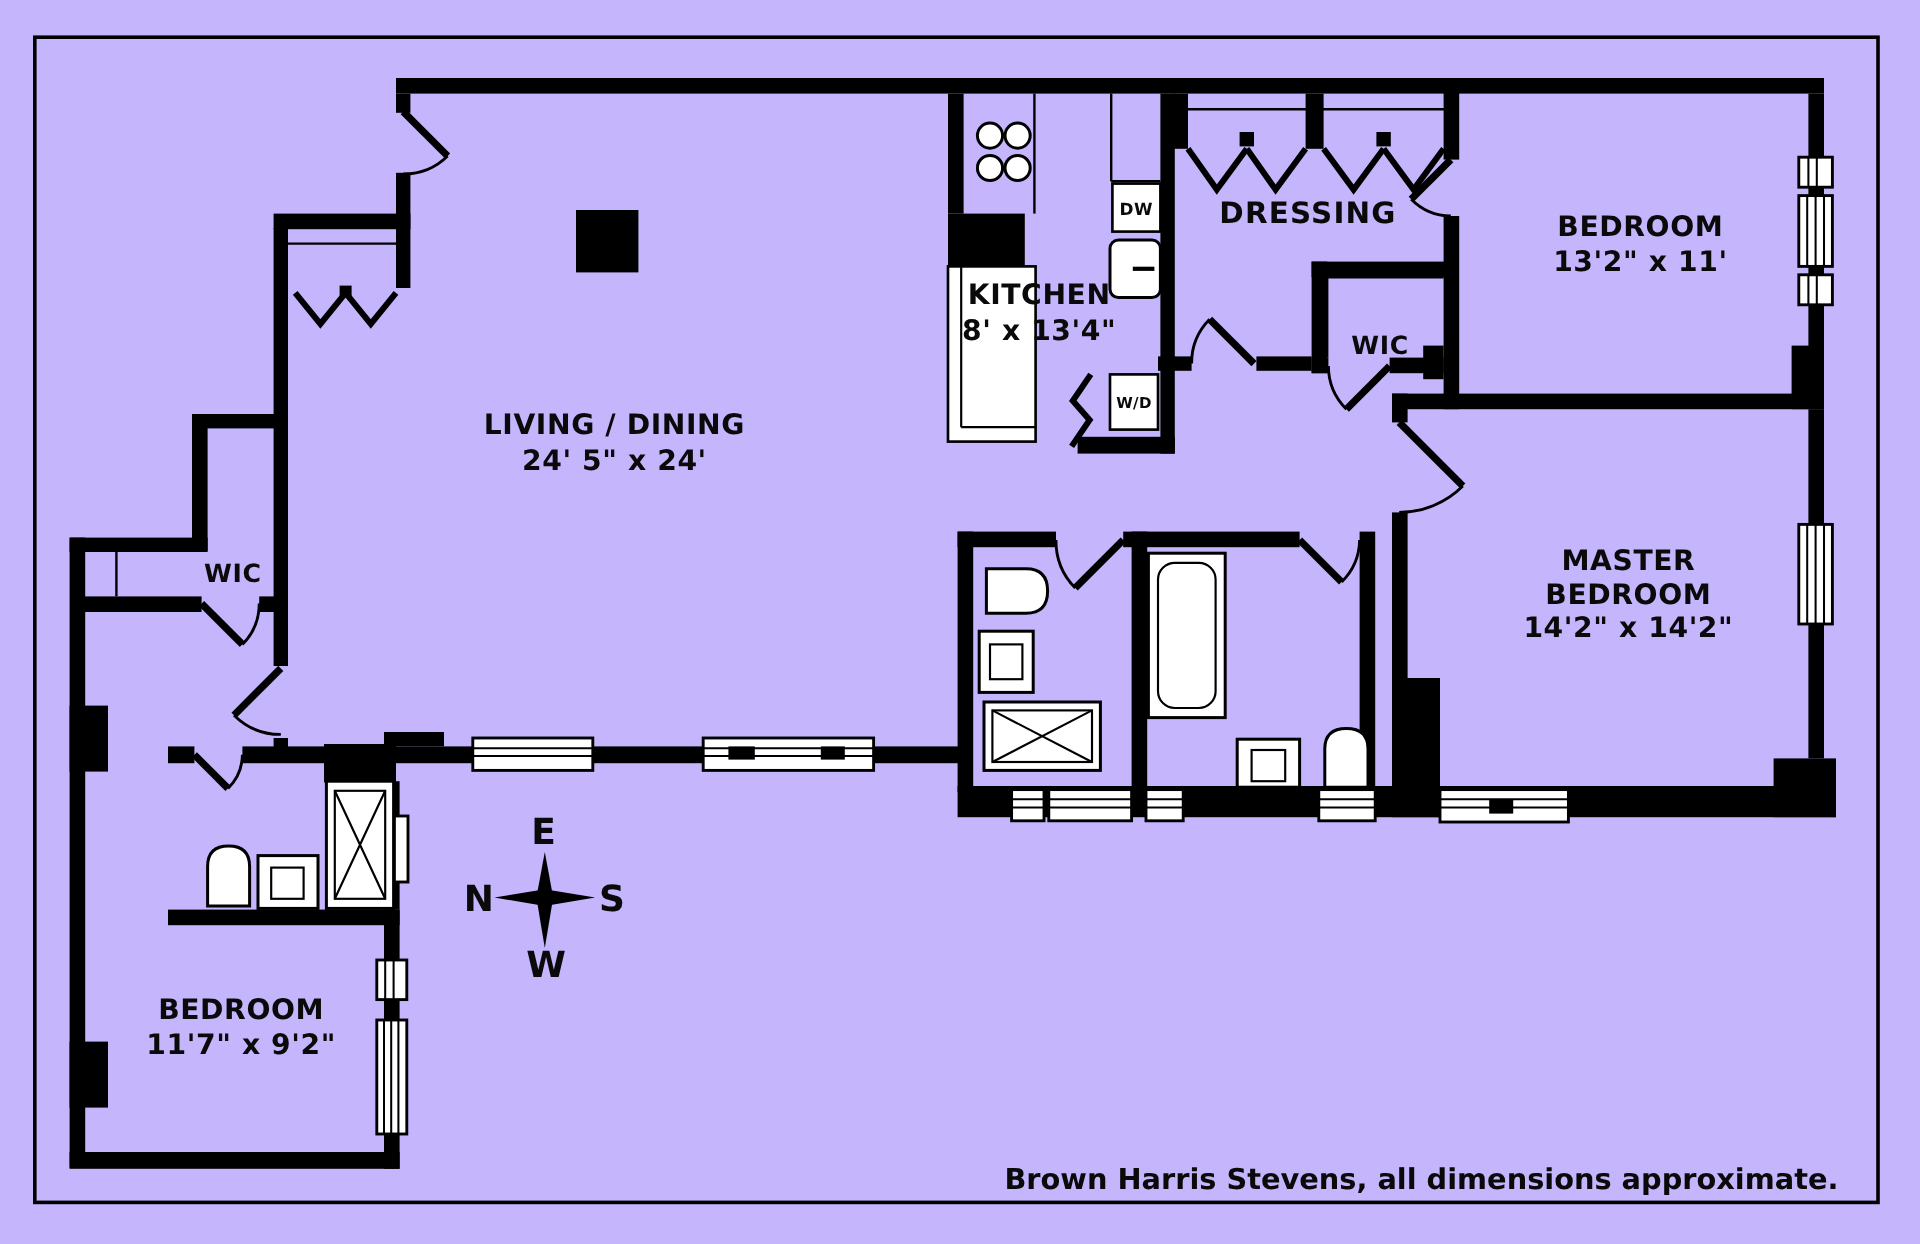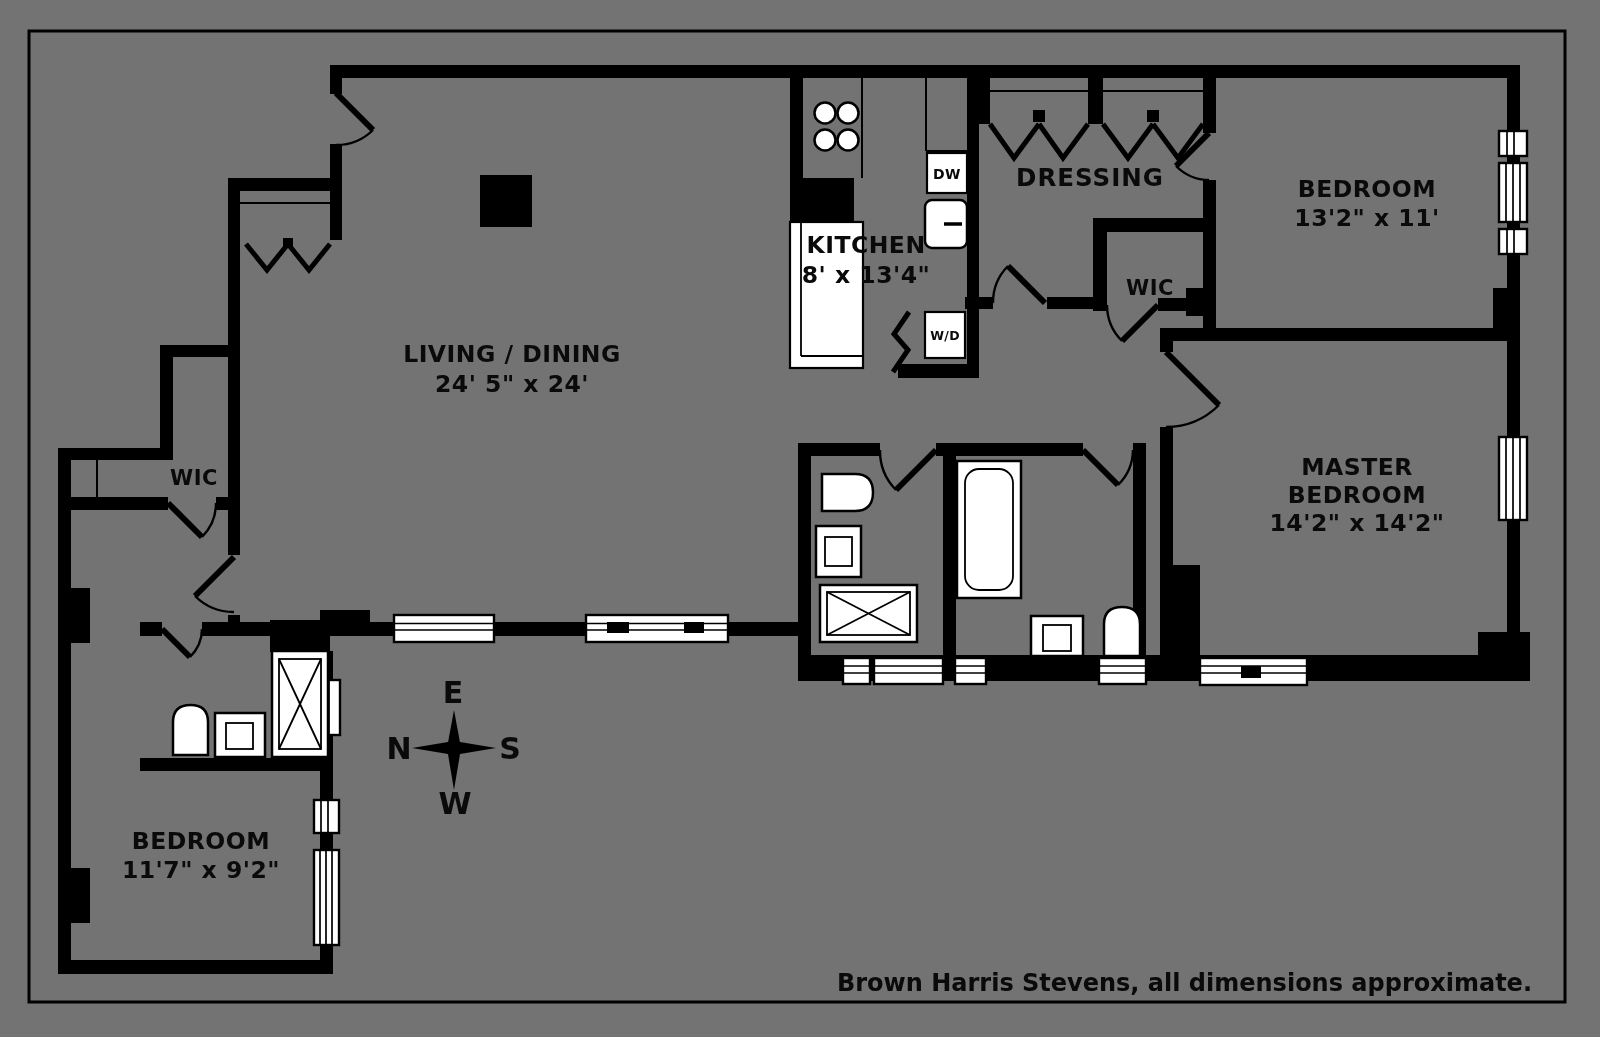--- a/index.html
+++ b/index.html
@@ -1,16 +1,16 @@
 <!DOCTYPE html>
 <html><head>
 <meta charset="utf-8">
 <style>
   html,body{margin:0;padding:0;background:#ffffff;}
-  .page{width:1600px;height:1037px;position:relative;background:#737373;}
+  .page{width:1600px;height:1037px;position:relative;background:#c4b5fd;}
   svg{display:block;}
   text{font-family:"DejaVu Sans","Liberation Sans",sans-serif;font-weight:bold;fill:#0a0a0a;}
   .lbl-room{font-size:23.5px;letter-spacing:.5px;}
   .lbl-big{font-size:24.5px;letter-spacing:1px;}
   .lbl-small{font-size:21px;letter-spacing:.5px;}
   .lbl-tiny{font-size:14px;letter-spacing:.5px;}
   .lbl-micro{font-size:12.5px;letter-spacing:.3px;}
   .lbl-compass{font-size:30px;}
   .lbl-footer{font-size:24px;}
   .wall{fill:#000;}

